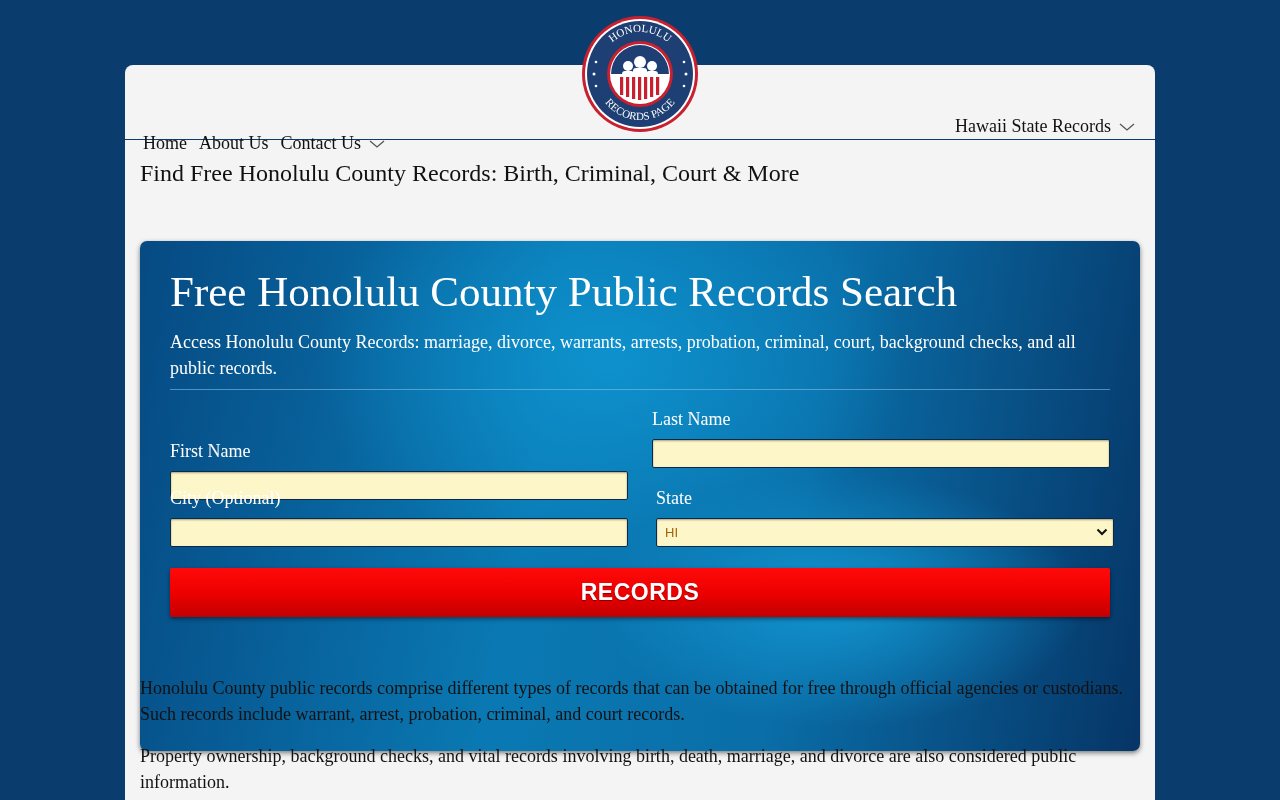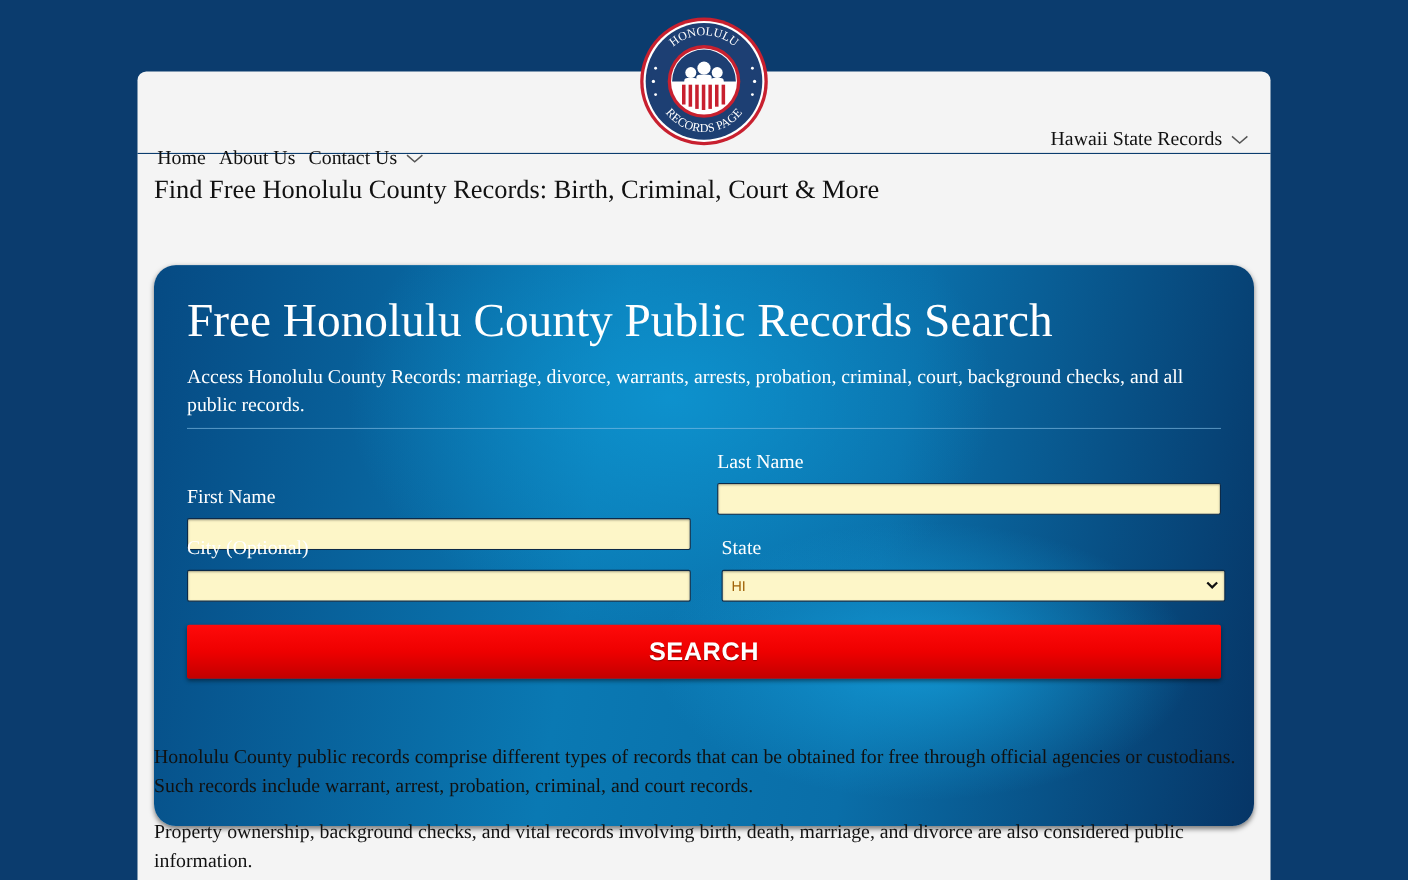--- a/index.html
+++ b/index.html
@@ -44,21 +44,21 @@
     position: absolute; left: 15px; top: 88px;
     width: 1000px;
     font-size: 24px; line-height: 40px;
     font-weight: normal;
     color: #111;
   }
   .hero {
     position: absolute;
     left: 15px; top: 176px;
     width: 1000px; height: 510px;
-    border-radius: 20px;
+    border-radius: 7px;
     background:
       radial-gradient(ellipse 420px 300px at 470px 120px, rgba(14,150,210,0.85) 0%, rgba(14,150,210,0) 70%),
       radial-gradient(ellipse 350px 180px at 700px 360px, rgba(20,160,220,0.8) 0%, rgba(20,160,220,0) 70%),
       linear-gradient(100deg, #064a83 0%, #0a79b3 40%, #0a6ea8 65%, #063566 100%);
     box-shadow: 0 2px 5px rgba(0,0,0,0.5);
     color: #fff;
   }
   .hero-title {
     position: absolute; left: 30px; top: 26px;
     font-size: 43px; line-height: 50px; font-weight: normal;
@@ -205,20 +205,20 @@
       <div class="select-wrap">
         <select>
           <option selected="">HI</option>
         </select>
         <svg class="select-chev" viewBox="0 0 12 8">
             <path d="M1.5 1.5 L6 6 L10.5 1.5" fill="none" stroke="#111" stroke-width="2"></path>
           </svg>
       </div>
     </div>
 
-    <button class="search-btn">SEARCH</button>
+    <button class="search-btn">RECORDS</button>
   </section>
 
   <div class="body-text">
     <p>Honolulu County public records comprise different types of records that can be obtained for free through official agencies or custodians. Such records include warrant, arrest, probation, criminal, and court records.</p>
     <p>Property ownership, background checks, and vital records involving birth, death, marriage, and divorce are also considered public information.</p>
   </div>
 </div>
 
 </body></html>

